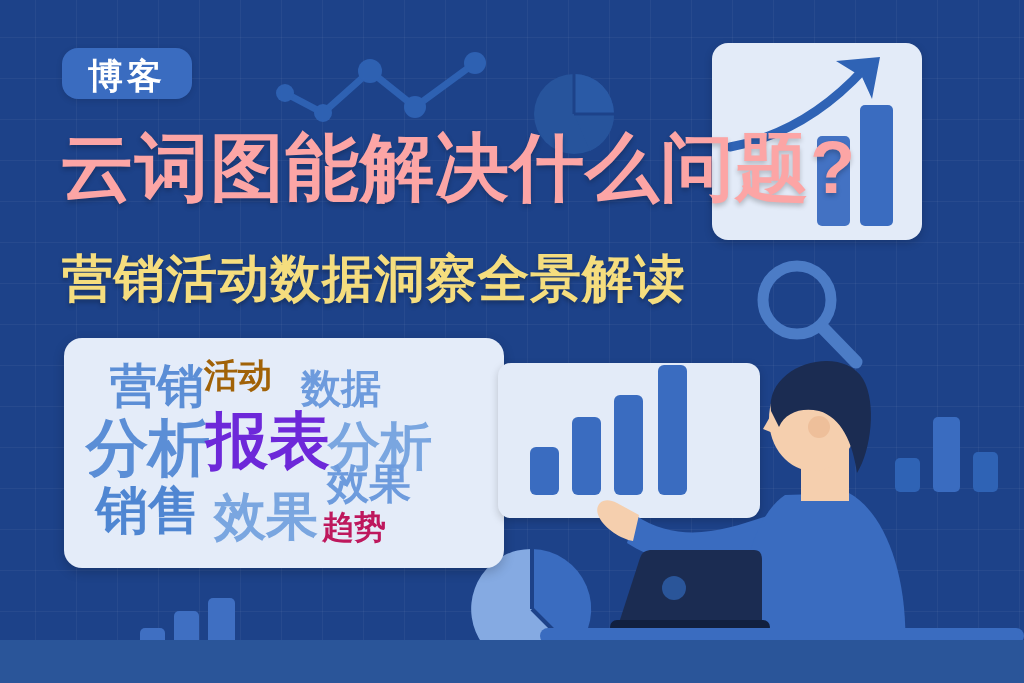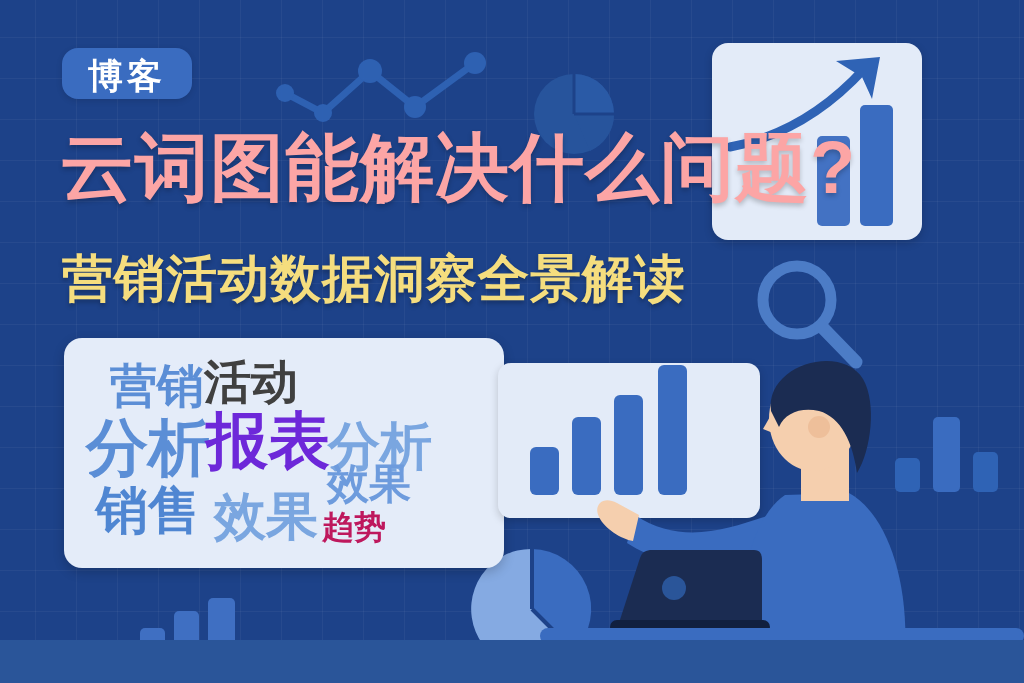--- a/index.html
+++ b/index.html
@@ -176,21 +176,22 @@
     <svg width="210" height="197" viewBox="0 0 210 197">
       <rect x="105" y="93" width="33" height="90" rx="5" fill="#3a6cc0" opacity=".95"></rect>
       <rect x="148" y="62" width="33" height="121" rx="5" fill="#3a6cc0"></rect>
       <path d="M18 104 C 60 96, 108 74, 152 26" fill="none" stroke="#2f63b5" stroke-width="9" stroke-linecap="round"></path>
       <path d="M124 18 L168 14 L160 56 L150 34 Z" fill="#2f63b5"></path>
     </svg>
   </div>
 
   <div class="wordcloud-card">
     <span class="wc" style="left:46px;  top:24px;  font-size:47px; color:#5b8ed6;">营销</span>
-    <span class="wc" style="left:140px; top:20px;  font-size:47px; color:#404040;">活动</span>
+    <span class="wc" style="left:140px; top:20px;  font-size:34px; color:#a16207;">活动</span>
+    <span class="wc" style="left:237px; top:30px;  font-size:40px; color:#6d9bdd;">数据</span>
     <span class="wc" style="left:22px;  top:79px;  font-size:62px; color:#5b8ed6;">分析</span>
     <span class="wc" style="left:142px; top:72px;  font-size:62px; color:#6d28d9;">报表</span>
     <span class="wc" style="left:264px; top:82px;  font-size:52px; color:#7aa6e0;">分析</span>
     <span class="wc" style="left:32px;  top:146px; font-size:52px; color:#4f86d2;">销售</span>
     <span class="wc" style="left:150px; top:152px; font-size:52px; color:#7aa6e0;">效果</span>
     <span class="wc" style="left:263px; top:125px; font-size:42px; color:#6d9bdd;">效果</span>
     <span class="wc" style="left:258px; top:173px; font-size:32px; color:#be185d;">趋势</span>
   </div>
 
   <div class="card-bars">

